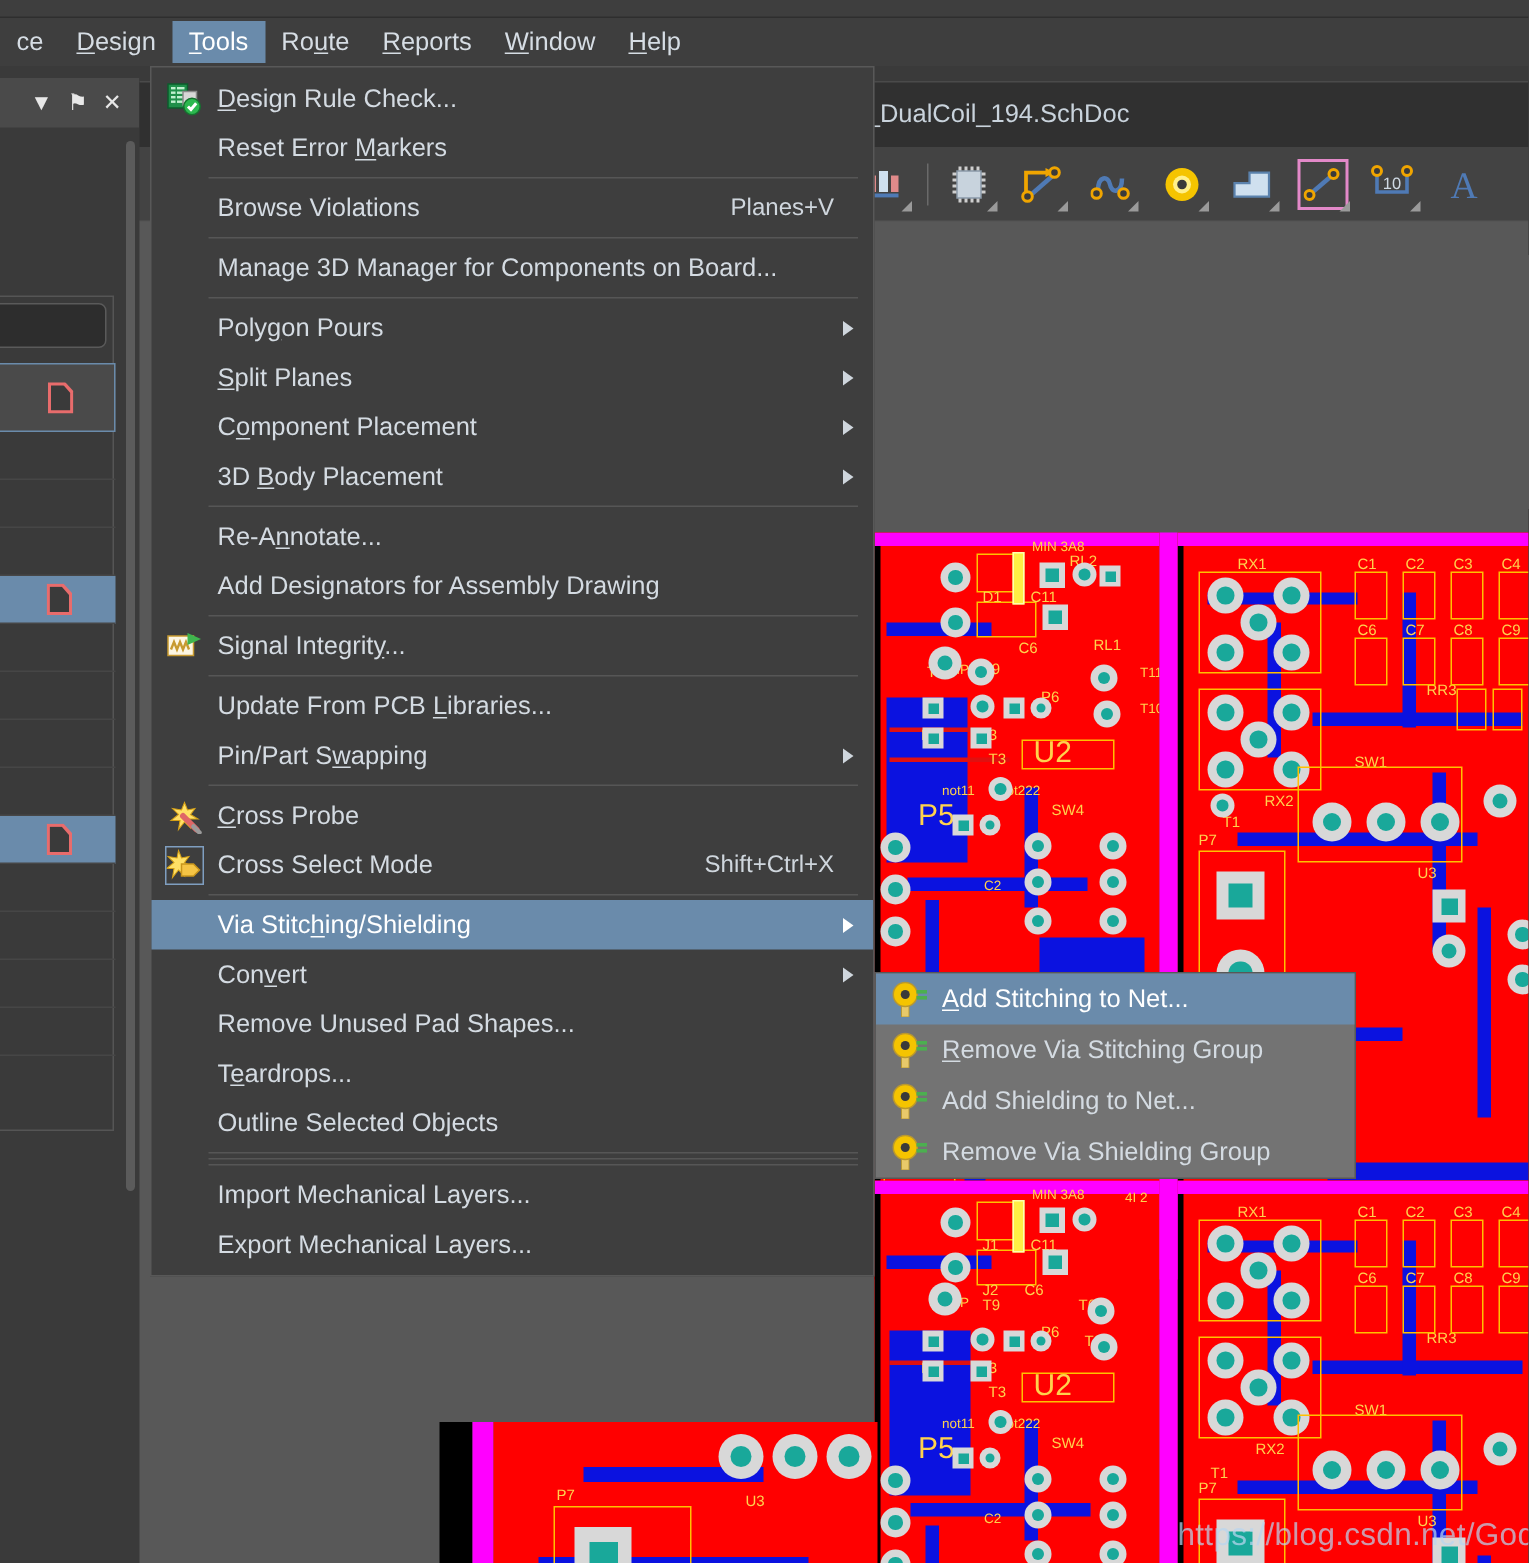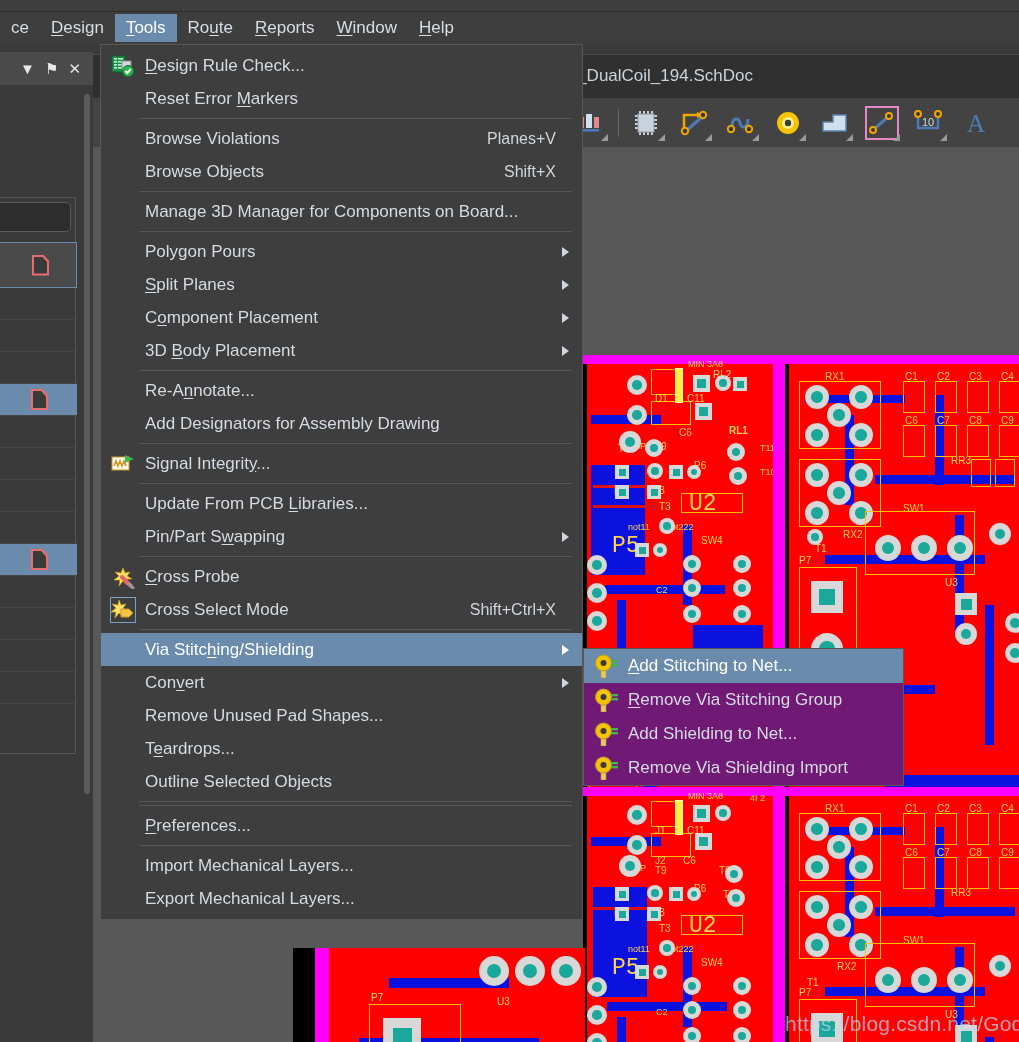--- a/index.html
+++ b/index.html
@@ -137,21 +137,21 @@
   .pad::after { content:""; width:48%; height:48%; border-radius:50%; background:#19a89a; }
   .padsq { position: absolute; background: #d8d8d8; display:flex; align-items:center; justify-content:center; }
   .padsq::after { content:""; width:50%; height:50%; background:#19a89a; }
   .ol { position: absolute; border: 1px solid #ffc000; }
   .olw { position: absolute; border: 1px solid #ffffb0; }
   .lbl {
     position: absolute; color: #ffd24d; font-size: 10px;
     font-family: "Liberation Sans", sans-serif; white-space: nowrap;
   }
   .lbl.sm { font-size: 9px; margin-left: 37px; }
-  .lbl.big { font-size: 23px; font-family: Liberation Mono, monospace; }
+  .lbl.big { font-size: 20px; }
   .cap { position: absolute; border: 1px solid #ffc000; background: transparent; }
   .watermark {
     position: absolute; left: 692px; bottom: 6px;
     color: #b9d6ef; opacity: .72; font-size: 21px; white-space: nowrap;
     letter-spacing: .2px;
   }
 
   
   .menu {
     position: absolute; left: 100px; top: 44px; width: 483px;
@@ -172,21 +172,21 @@
     position: absolute; right: 13px; width: 0; height: 0;
     border-top: 5px solid transparent; border-bottom: 5px solid transparent;
     border-left: 7px solid #cfd6dd;
   }
   .mi .ico { position: absolute; left: 10px; width: 24px; height: 24px; }
   .sep { height: 1px; background: #565656; margin: 3px 10px 3px 38px; }
 
   
   .submenu {
     position: absolute; left: 583px; top: 648px; width: 321px;
-    background: #701a75; border: 1px solid #585858;
+    background: #737373; border: 1px solid #585858;
     padding: 0; z-index: 60;
   }
   .smi {
     position: relative; height: 34px; display: flex; align-items: center;
     padding-left: 44px; color: #d4dbe2; font-size: 17px; white-space: nowrap;
   }
   .smi.sel { background: #6a8bab; color: #ffffff; }
   .smi u { text-decoration: underline; text-underline-offset: 2px; }
   .viaico { position: absolute; left: 10px; top: 5px; width: 24px; height: 24px; }
 </style>
@@ -397,21 +397,21 @@
       <div class="tr2" style="left:10px;top:150px;width:80px;height:3px;"></div>
       <div class="tr2" style="left:30px;top:330px;width:90px;height:3px;"></div>
 
       <div class="ol" style="left:68px;top:14px;width:30px;height:26px;"></div>
       <div class="ol" style="left:68px;top:46px;width:40px;height:24px;"></div>
       <div class="olw" style="left:92px;top:13px;width:8px;height:35px;background:#ffee44;"></div>
       <div class="lbl sm" style="left:68px;top:4px;">MIN  3A8</div>
       <div class="lbl" style="left:72px;top:38px;">D1</div>
       <div class="lbl" style="left:104px;top:38px;">C11</div>
       <div class="lbl" style="left:130px;top:14px;">RL2</div>
-      <div class="lbl" style="left:146px;top:70px;font-weight:bold;">RL1</div>
+      <div class="lbl" style="left:146px;top:70px;">RL1</div>
       <div class="lbl" style="left:96px;top:72px;">C6</div>
       <div class="lbl" style="left:72px;top:86px;">T9</div>
       <div class="lbl" style="left:35px;top:88px;">T8</div>
       <div class="lbl sm" style="left:6px;top:86px;">CMP</div>
       <div class="lbl sm" style="left:140px;top:88px;">T11</div>
       <div class="lbl sm" style="left:140px;top:112px;">T10</div>
       <div class="lbl" style="left:31px;top:130px;">P4</div>
       <div class="lbl" style="left:64px;top:130px;">P33</div>
       <div class="lbl" style="left:111px;top:105px;">P6</div>
       <div class="lbl big" style="left:106px;top:136px;">U2</div>
@@ -716,24 +716,20 @@
     <div class="mi">
       <span>Reset Error <u>M</u>arkers</span>
     </div>
 
     <div class="sep"></div>
 
     <div class="mi">
       <span>Browse Violations</span>
       <span class="accel">Planes+V</span>
     </div>
-    <div class="mi">
-      <span>Browse Objects</span>
-      <span class="accel">Shift+X</span>
-    </div>
 
     <div class="sep"></div>
 
     <div class="mi">
       <span>Manage 3D Manager for Components on Board...</span>
     </div>
 
     <div class="sep"></div>
 
     <div class="mi">
@@ -826,23 +822,20 @@
     </div>
     <div class="mi">
       <span>Outline Selected Objects</span>
     </div>
 
     <div class="sep"></div>
 
 
     <div class="sep"></div>
 
-    <div class="mi">
-      <span><u>P</u>references...</span>
-    </div>
 
     <div class="sep"></div>
 
     <div class="mi">
       <span>Import Mechanical Layers...</span>
     </div>
     <div class="mi">
       <span>Export Mechanical Layers...</span>
     </div>
   </div>
@@ -887,17 +880,17 @@
     <div class="smi">
       <span class="viaico">
         <svg width="24" height="24" viewBox="0 0 24 24">
           <rect x="7" y="9" width="5" height="15" fill="#e8c96a" stroke="#b9982f" stroke-width=".6"></rect>
           <circle cx="9.5" cy="9" r="8" fill="#f5c400" stroke="#b9982f"></circle>
           <circle cx="9.5" cy="9" r="3" fill="#3a3a3a"></circle>
           <rect x="17" y="6" width="7" height="2.4" fill="#4caf50"></rect>
           <rect x="17" y="10" width="7" height="2.4" fill="#4caf50"></rect>
         </svg>
       </span>
-      <span>Remove Via Shielding Import</span>
+      <span>Remove Via Shielding Group</span>
     </div>
   </div>
 
 </div>
 
 </body></html>

